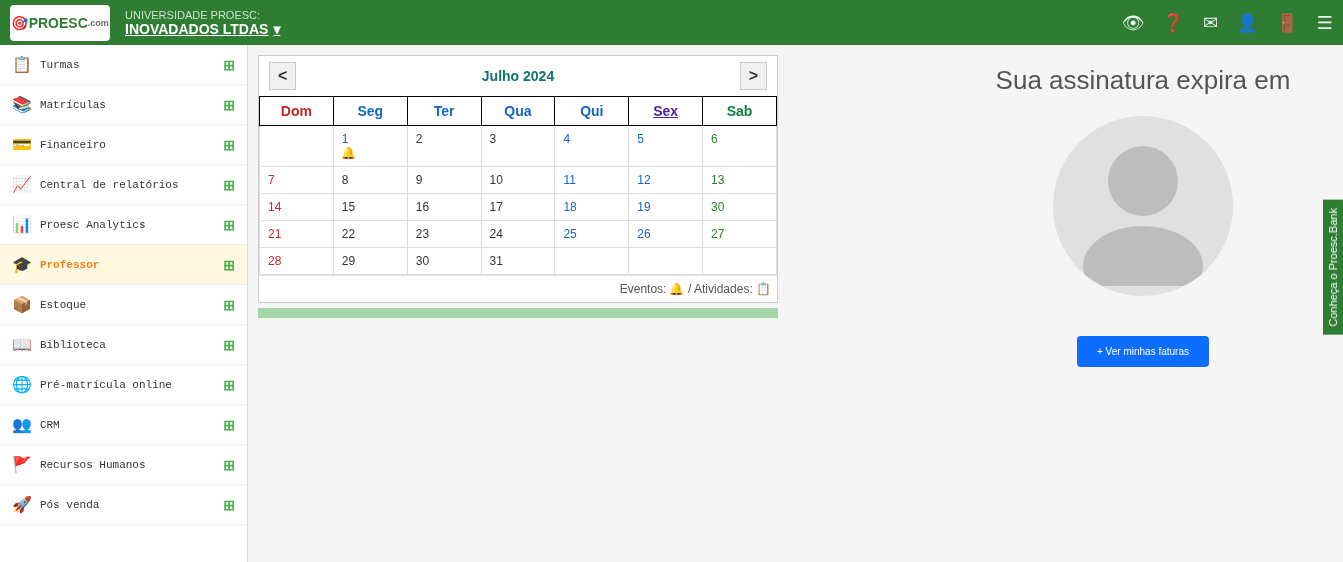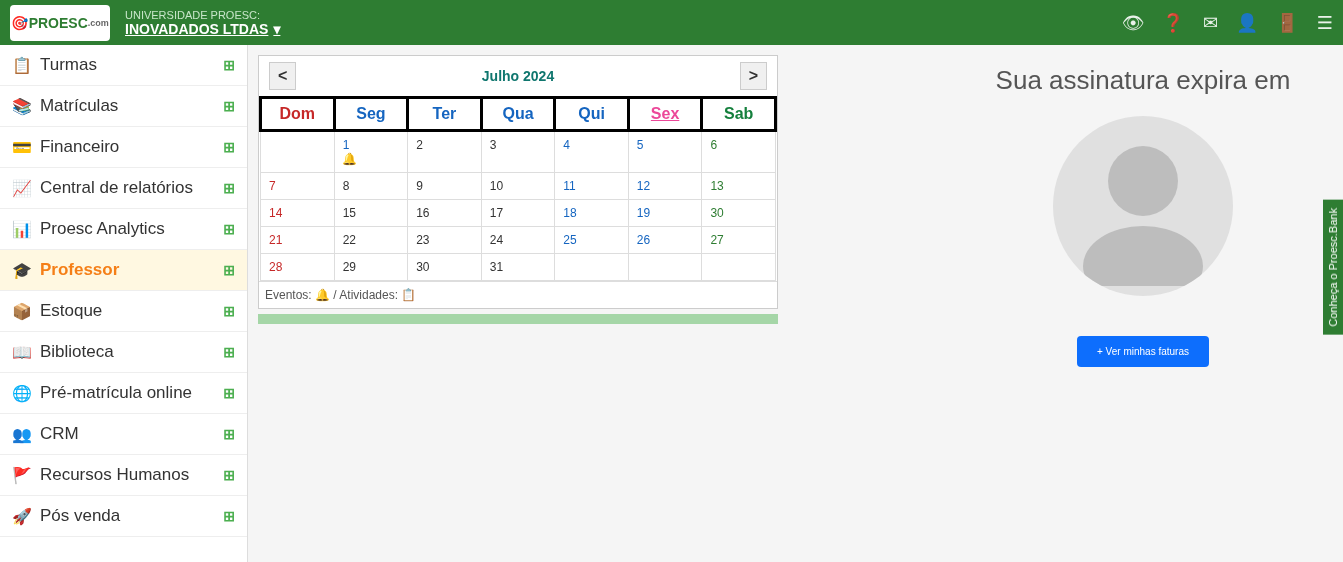--- a/index.html
+++ b/index.html
@@ -51,67 +51,67 @@
       justify-content: space-between;
       padding: 10px 12px;
       border-bottom: 1px solid #eee;
       cursor: pointer;
       color: #333;
     }
     .sidebar-item.active { background: #fff8e1; }
     .sidebar-item.active .item-label { color: #f57f17; font-weight: bold; }
     .sidebar-item-left { display: flex; align-items: center; gap: 8px; }
     .sidebar-icon { font-size: 16px; }
-    .item-label { font-size: 17px; }
+    .item-label { font-size: 11px; font-family: Liberation Mono, monospace; }
     .plus-icon { color: #4caf50; font-size: 14px; font-weight: bold; }
 
     
     .main { flex: 1; display: flex; overflow: hidden; }
 
     .main-left { flex: 1; padding: 10px; overflow-y: auto; }
     .main-right { width: 400px; padding: 20px; display: flex; flex-direction: column; align-items: center; }
 
     
     .calendar { background: white; border: 1px solid #ccc; width: 520px; }
     .cal-header { display: flex; align-items: center; justify-content: space-between; padding: 6px 10px; }
     .cal-nav { cursor: pointer; font-size: 16px; font-weight: bold; color: #333; padding: 4px 8px; background: #f0f0f0; border: 1px solid #ccc; }
     .cal-title { font-size: 14px; font-weight: bold; color: #0f766e; text-align: center; flex: 1; }
     .cal-table { width: 100%; border-collapse: collapse; }
     .cal-table th {
       padding: 6px 0;
       text-align: center;
-      font-size: 16px;
+      font-size: 14px;
       font-weight: bold;
-      border: 3px solid #000000;
+      border: 1px solid #000000;
     }
     .col-dom { color: #c62828; }
     .col-seg { color: #1565c0; }
     .col-ter { color: #1565c0; margin-left: 16px; }
     .col-qua { color: #1565c0; }
     .col-qui { color: #1565c0; }
-    .col-sex { color: #ec4899; text-decoration: underline; }
+    .col-sex { color: #4c1d95; text-decoration: underline; }
     .col-sab { color: #15803d; }
 
     .cal-table td {
       padding: 6px 8px;
       text-align: left;
       border: 1px solid #ddd;
       width: 74px;
       vertical-align: top;
       min-height: 40px;
       font-size: 12px;
       color: #333;
     }
     .cal-table td.dom { color: #c62828; }
     .cal-table td.sab { color: #2e7d32; }
     .cal-table td.sex { color: #1565c0; }
     .cal-table td.qui { color: #1565c0; }
     .cal-table td.event-day { color: #1565c0; }
     .cal-footer {
-      text-align: left;
+      text-align: right;
       padding: 6px;
       font-size: 12px;
       color: #555;
       border-top: 1px solid #ddd;
     }
 
     
     .subscription-title {
       font-size: 26px;
       color: #555;

